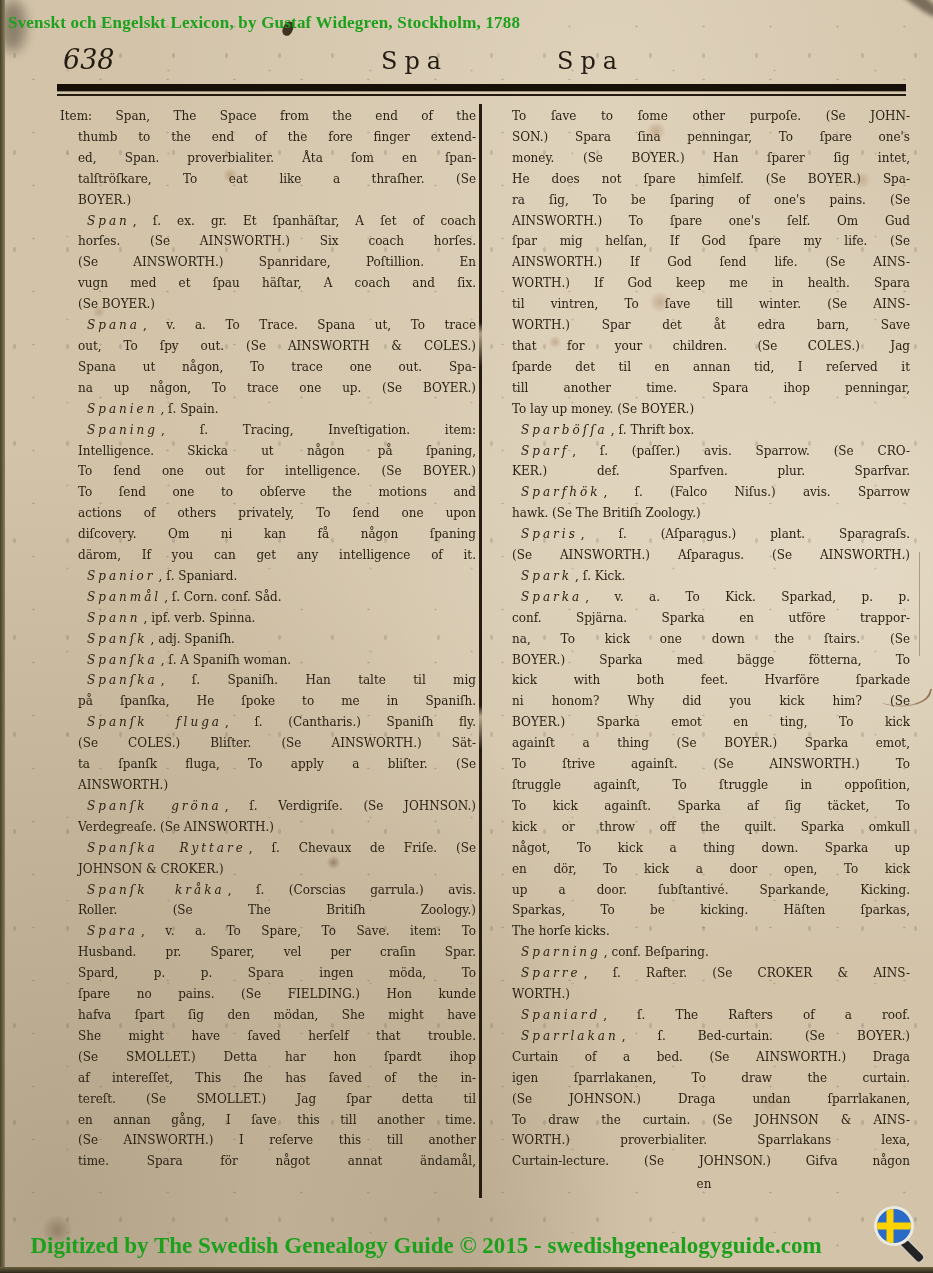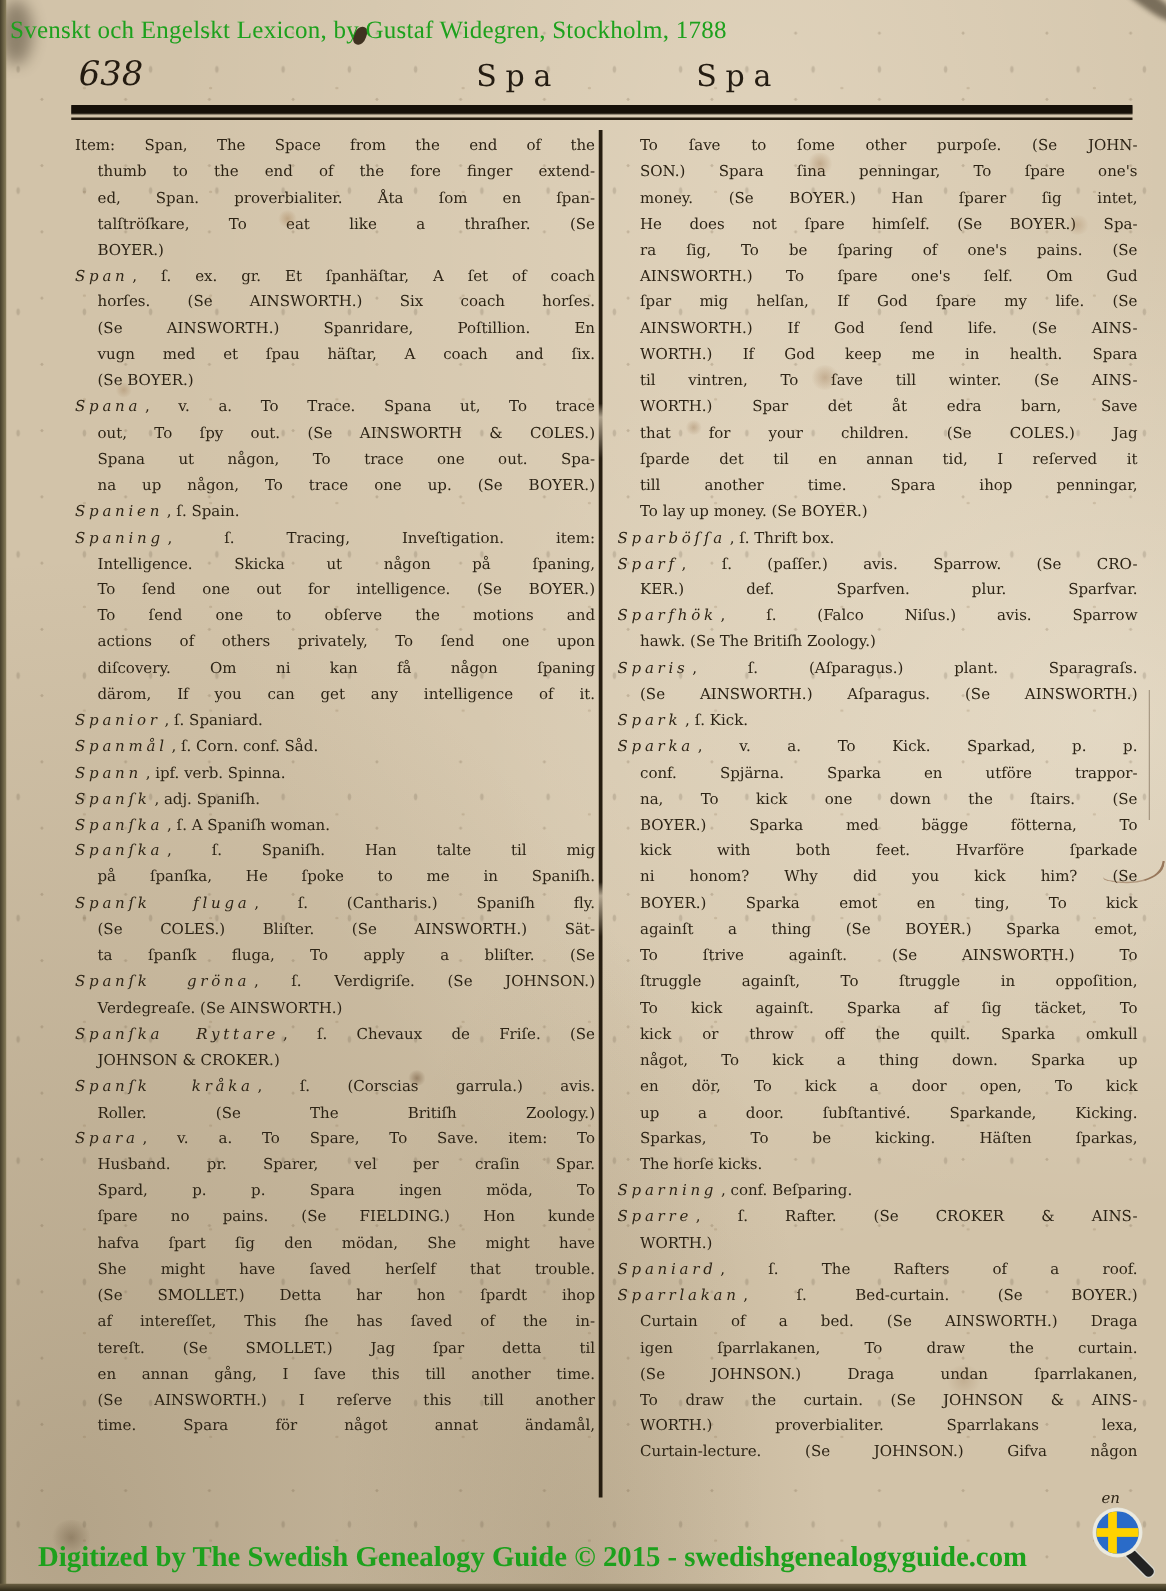--- a/index.html
+++ b/index.html
@@ -28,40 +28,40 @@
   .ink-blob{position:absolute;left:283px;top:21px;width:10px;height:15px;background:#241708;
     border-radius:65% 35% 55% 45%;transform:rotate(18deg);opacity:.85;}
   .stain{position:absolute;border-radius:50%;pointer-events:none;}
   .hairline{position:absolute;left:884px;top:684px;width:44px;height:24px;
     border-right:2px solid rgba(96,48,16,.55);border-bottom:1px solid rgba(96,48,16,.35);
     border-radius:0 0 90% 10%;transform:rotate(12deg);}
   .margin-mark{position:absolute;left:919px;top:552px;width:1px;height:104px;
     background:rgba(62,42,22,.35);}
 
   .scan-title{position:absolute;left:8px;top:13px;font-family:"Liberation Serif",serif;
-    font-weight:normal;font-size:20px;letter-spacing:.2px;}
+    font-weight:bold;font-size:17px;letter-spacing:.2px;}
   .page-number{position:absolute;left:63px;top:44px;font-size:27px;font-style:italic;
     color:#241b10;}
   .running-head{position:absolute;top:47px;font-size:24px;letter-spacing:7px;color:#241c12;}
   .rh1{left:381px;} .rh2{left:557px;}
   .rule-thick{position:absolute;left:57px;top:84px;width:849px;height:7px;background:#161008;
     box-shadow:0 1px 0 rgba(22,16,8,.35);}
   .rule-thin{position:absolute;left:57px;top:94px;width:849px;height:2px;background:#241c10;}
   .col-divider{position:absolute;left:479px;top:104px;width:3px;height:1094px;
     background:linear-gradient(to bottom,#261d10 0%,#261d10 20%,rgba(38,29,16,.25) 21%,#261d10 24%,
       #261d10 55%,rgba(38,29,16,.2) 56%,#261d10 59%,#261d10 100%);}
 
   .column{position:absolute;top:106px;width:416px;color:#2c2315;font-size:12px;
     line-height:20.9px;}
   .col-left{left:60px;} .col-right{left:494px;}
   .line{white-space:nowrap;text-align:left;}
   .line.j{white-space:normal;text-align:justify;text-align-last:justify;}
   .line.ind{padding-left:18px;}
-  .line.cw{text-align:right;padding-right:14px;font-style:italic;margin-top:16px;}
-  .hw{font-style:italic;letter-spacing:3px;padding-right:3px;}
+  .line.cw{text-align:center;padding-right:14px;margin-top:2px;}
+  .hw{font-style:italic;letter-spacing:3px;padding-right:3px;margin-left:27px;}
 
   .footer-credit{position:absolute;left:0;top:1233px;width:852px;text-align:center;
     font-family:"Liberation Serif",serif;font-weight:bold;font-size:23px;}
   .flag-icon{position:absolute;left:869px;top:1203px;}
 </style>
 </head>
 <body>
 
 <div class="page">
 
@@ -105,20 +105,21 @@
       <div class="line"><span class="hw">Spanior</span><span>, ſ. Spaniard.</span></div>
       <div class="line"><span class="hw">Spanmål</span><span>, ſ. Corn. conf. Såd.</span></div>
       <div class="line"><span class="hw">Spann</span><span>, ipf. verb. Spinna.</span></div>
       <div class="line"><span class="hw">Spanſk</span><span>, adj. Spaniſh.</span></div>
       <div class="line"><span class="hw">Spanſka</span><span>, ſ. A Spaniſh woman.</span></div>
       <div class="line j"><span class="hw">Spanſka</span><span>, ſ. Spaniſh. Han talte til mig</span></div>
       <div class="line ind j"><span>på ſpanſka, He ſpoke to me in Spaniſh.</span></div>
       <div class="line j"><span class="hw">Spanſk fluga</span><span>, ſ. (Cantharis.) Spaniſh fly.</span></div>
       <div class="line ind j"><span>(Se COLES.) Bliſter. (Se AINSWORTH.) Sät-</span></div>
       <div class="line ind j"><span>ta ſpanſk fluga, To apply a bliſter. (Se</span></div>
+      <div class="line ind"><span>AINSWORTH.)</span></div>
       <div class="line j"><span class="hw">Spanſk gröna</span><span>, ſ. Verdigriſe. (Se JOHNSON.)</span></div>
       <div class="line ind"><span>Verdegreaſe. (Se AINSWORTH.)</span></div>
       <div class="line j"><span class="hw">Spanſka Ryttare</span><span>, ſ. Chevaux de Friſe. (Se</span></div>
       <div class="line ind"><span>JOHNSON &amp; CROKER.)</span></div>
       <div class="line j"><span class="hw">Spanſk kråka</span><span>, ſ. (Corscias garrula.) avis.</span></div>
       <div class="line ind j"><span>Roller. (Se The Britiſh Zoology.)</span></div>
       <div class="line j"><span class="hw">Spara</span><span>, v. a. To Spare, To Save. item: To</span></div>
       <div class="line ind j"><span>Husband. pr. Sparer, vel per craſin Spar.</span></div>
       <div class="line ind j"><span>Spard, p. p. Spara ingen möda, To</span></div>
       <div class="line ind j"><span>ſpare no pains. (Se FIELDING.) Hon kunde</span></div>

